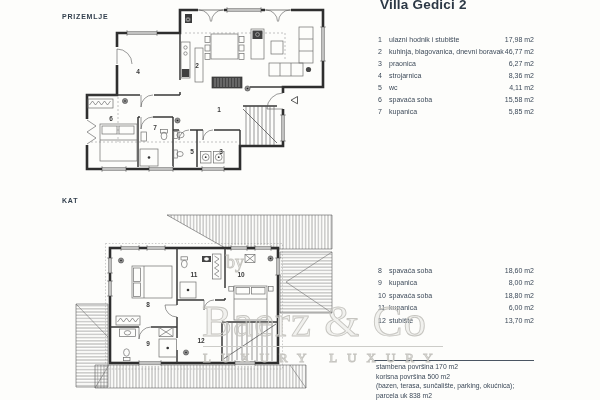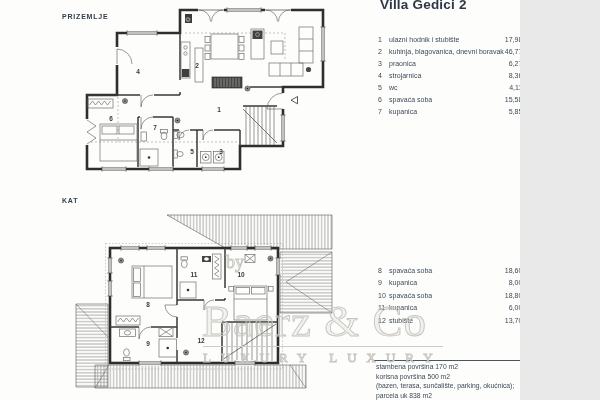--- a/index.html
+++ b/index.html
@@ -1,17 +1,17 @@
 <!DOCTYPE html>
 <html><head>
 <meta charset="utf-8">
 <style>
   *{margin:0;padding:0;box-sizing:border-box}
   html,body{background:#e9e9e9}
-  .page{position:relative;width:520px;height:400px;background:#fdfdfb;overflow:hidden;
+  .page{position:relative;width:600px;height:400px;background:#fdfdfb;overflow:hidden;
         font-family:"Liberation Sans",sans-serif}
   .abs{position:absolute}
   .title{left:380px;top:-3px;font-size:13.5px;font-weight:bold;color:#2c3845;letter-spacing:.2px}
   .floorlabel{font-size:7px;font-weight:bold;color:#33404e;letter-spacing:.8px}
   #lblG{left:62px;top:13px}
   #lblK{left:62px;top:197px}
   .legend{left:378px;width:156px}
   #legG{top:33px}
   #legK{top:264px}
   .lrow{display:flex;height:12px;align-items:center;font-size:7px;color:#3d4a59}

